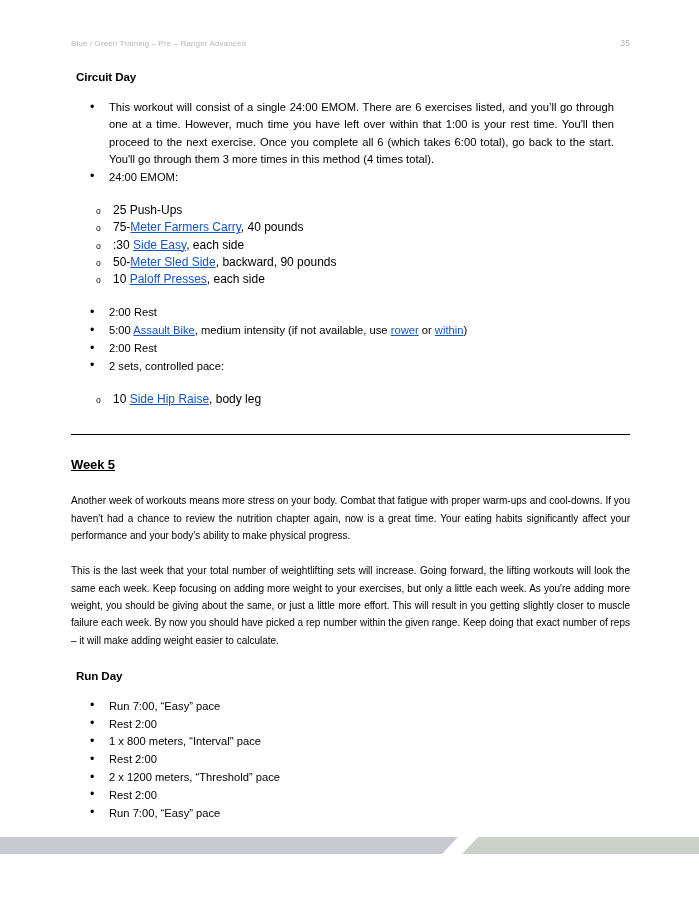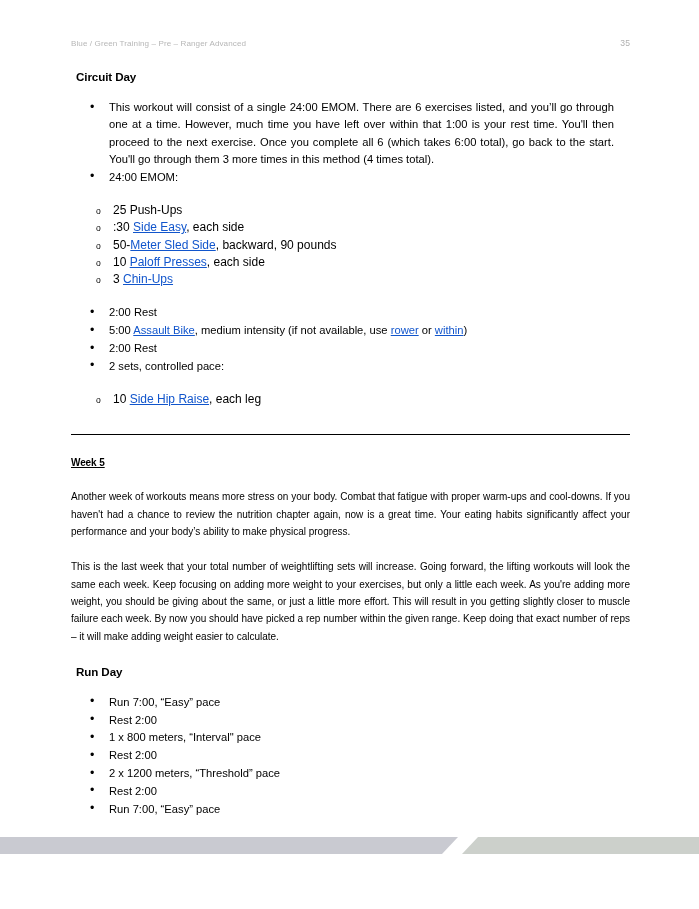--- a/index.html
+++ b/index.html
@@ -51,21 +51,21 @@
   }
 
   h2.section-heading {
     font-size: 11.6px;
     font-weight: bold;
     margin: 0 0 2px 5px;
     letter-spacing: -0.1px;
   }
 
   h2.week-heading {
-    font-size: 10px;
+    font-size: 13px;
     font-weight: bold;
     text-decoration: underline;
     margin: 0;
     letter-spacing: -0.1px;
   }
 
   ul.bullets {
     list-style: none;
     margin: 16px;
     padding: 0;
@@ -183,35 +183,35 @@
 
     <h2 class="section-heading">Circuit Day</h2>
 
     <ul class="bullets">
       <li><span>This workout will consist of a single 24:00 EMOM. There are 6 exercises listed, and you’ll go through one at a time. However, much time you have left over within that 1:00 is your rest time. You'll then proceed to the next exercise. Once you complete all 6 (which takes 6:00 total), go back to the start. You'll go through them 3 more times in this method (4 times total).</span></li>
       <li><span>24:00 EMOM:</span></li>
     </ul>
 
     <ul class="subbullets">
       <li><span>25 Push-Ups</span></li>
+      <li><span>75-</span><a class="doclink" href="#">Meter Farmers Carry</a><span>, 40 pounds</span></li>
       <li><span>:30 </span><a class="doclink" href="#">Side Easy</a><span>, each side</span></li>
       <li><span>50-</span><a class="doclink" href="#">Meter Sled Side</a><span>, backward, 90 pounds</span></li>
       <li><span>10 </span><a class="doclink" href="#">Paloff Presses</a><span>, each side</span></li>
-      <li><span>3 </span><a class="doclink" href="#">Chin-Ups</a><span></span></li>
     </ul>
 
     <ul class="bullets">
       <li><span>2:00 Rest</span></li>
       <li><span>5:00 </span><a class="doclink" href="#">Assault Bike</a><span>, medium intensity (if not available, use </span><a class="doclink" href="#">rower</a><span> or </span><a class="doclink" href="#">within</a><span>)</span></li>
       <li><span>2:00 Rest</span></li>
       <li><span>2 sets, controlled pace:</span></li>
     </ul>
 
     <ul class="subbullets">
-      <li><span>10 </span><a class="doclink" href="#">Side Hip Raise</a><span>, each leg</span></li>
+      <li><span>10 </span><a class="doclink" href="#">Side Hip Raise</a><span>, body leg</span></li>
     </ul>
 
     <div class="sp-26"></div>
     <hr class="divider">
     <div class="sp-22"></div>
 
     <h2 class="week-heading">Week 5</h2>
 
     <div class="sp-20"></div>
     <p class="body-para">Another week of workouts means more stress on your body. Combat that fatigue with proper warm-ups and cool-downs. If you haven't had a chance to review the nutrition chapter again, now is a great time. Your eating habits significantly affect your performance and your body’s ability to make physical progress.</p>

